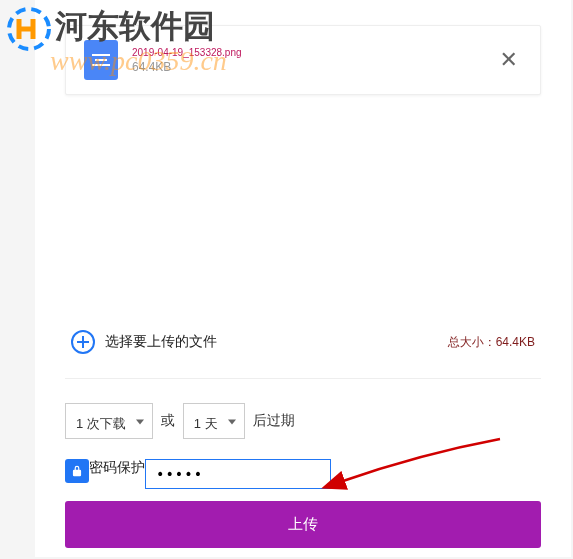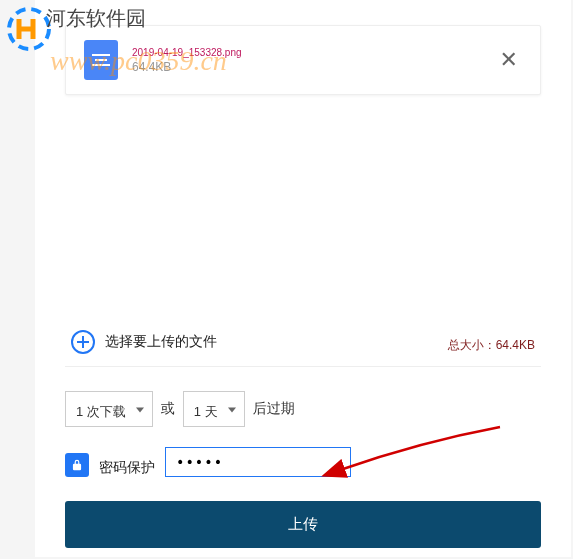--- a/index.html
+++ b/index.html
@@ -15,23 +15,23 @@
       position: absolute;
       top: 5px;
       left: 5px;
       width: 48px;
       height: 48px;
       z-index: 10;
     }
     .watermark-text {
       position: absolute;
       top: 5px;
-      left: 46px;
-      font-size: 20px;
-      font-weight: normal;
+      left: 55px;
+      font-size: 32px;
+      font-weight: bold;
       color: #444;
       z-index: 10;
     }
     .watermark-url {
       position: absolute;
       top: 45px;
       left: 50px;
       font-size: 28px;
       color: rgba(255, 140, 0, 0.45);
       font-style: italic;
@@ -95,24 +95,24 @@
     .close-btn {
       font-size: 22px;
       color: #666;
       cursor: pointer;
       padding: 4px;
       line-height: 1;
     }
     .spacer { height: 235px; }
     .select-row {
       display: flex;
-      align-items: flex-end;
+      align-items: center;
       justify-content: space-between;
       padding: 0 6px;
-      margin-bottom: 12px;
+      margin-bottom: 24px;
       gap: 40px;
     }
     .select-left {
       display: flex;
       align-items: center;
       gap: 10px;
     }
     .plus-icon {
       width: 24px;
       height: 24px;
@@ -169,23 +169,23 @@
       position: absolute;
       right: 8px;
       top: 50%;
       transform: translateY(-30%);
       border-left: 4px solid transparent;
       border-right: 4px solid transparent;
       border-top: 5px solid #666;
     }
     .password-row {
       display: flex;
-      align-items: flex-end;
-      gap: 10px;
-      margin-bottom: 24px;
+      align-items: flex-start;
+      gap: 0;
+      margin-bottom: 12px;
       position: relative;
     }
     .lock-badge {
       width: 24px;
       height: 24px;
       background: #2176f5;
       border-radius: 3px;
       display: flex;
       align-items: center;
       justify-content: center;
@@ -204,21 +204,21 @@
       font-family: monospace;
       letter-spacing: 1px;
     }
     .arrow-svg {
       position: absolute;
       left: 255px;
       top: -25px;
       pointer-events: none;
     }
     .upload-btn {
-      background: #0c4a6e;
+      background: #a21caf;
       color: #fff;
       font-size: 15px;
       text-align: center;
       padding: 14px;
       border-radius: 3px;
       cursor: pointer;
     }
   </style>
 </head>
 <body>

